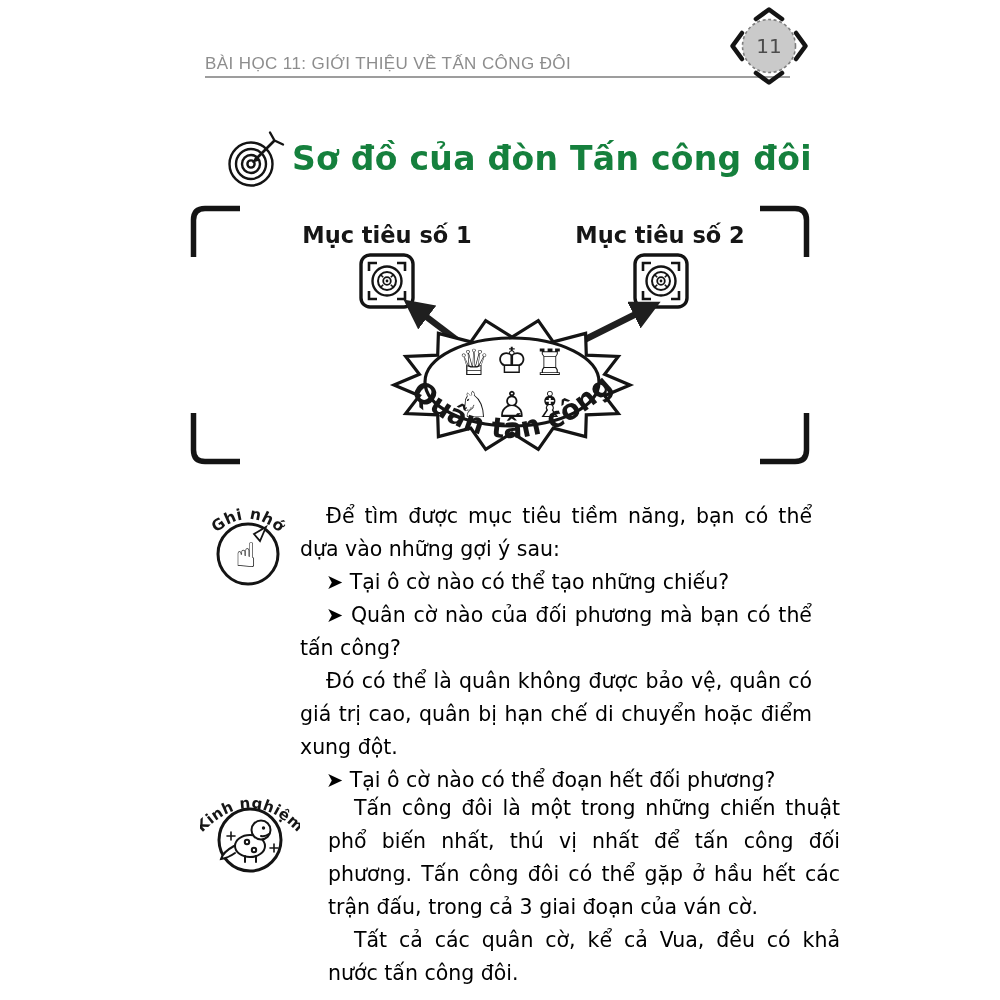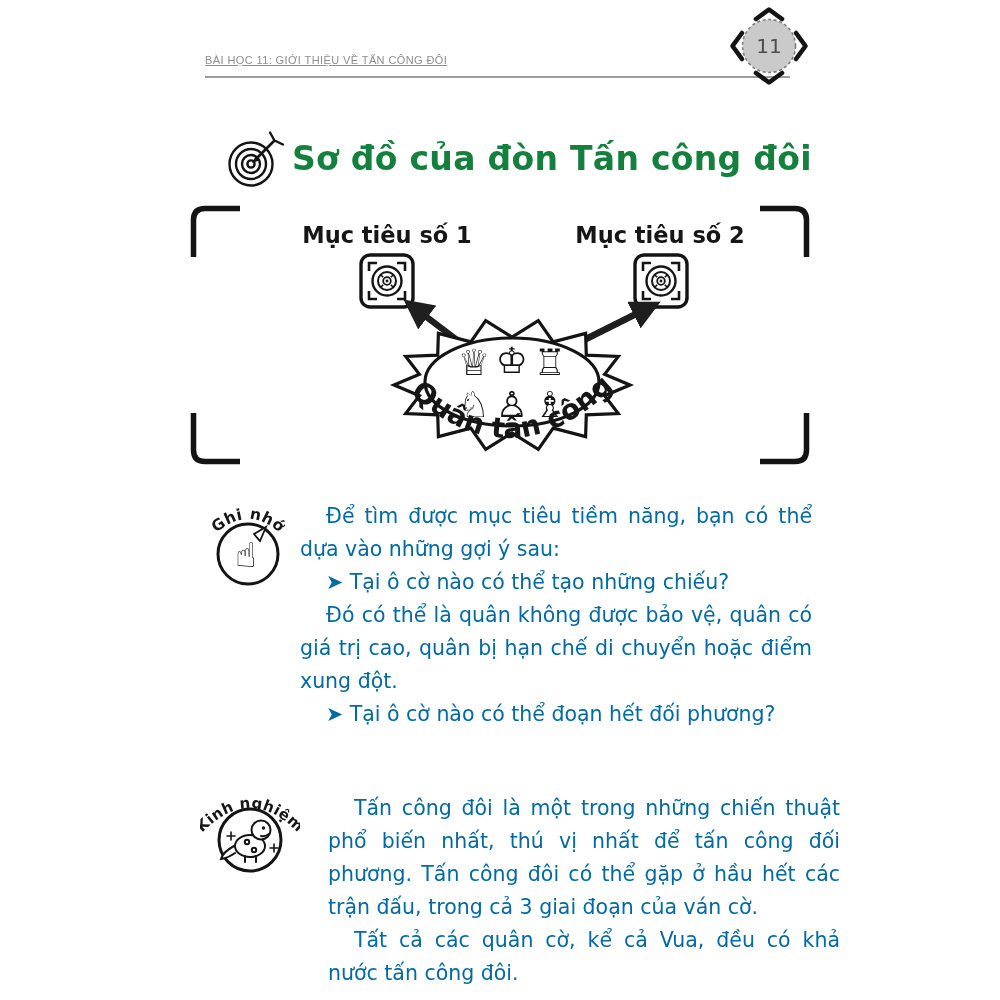--- a/index.html
+++ b/index.html
@@ -4,39 +4,39 @@
 <style>
   html,body{margin:0;padding:0;background:#ffffff;}
   .page{
     position:relative;width:1000px;height:1000px;background:#ffffff;
     font-family:"DejaVu Sans",sans-serif;color:#1c1c1c;overflow:hidden;
   }
   
   .lesson{
     position:absolute;left:205px;top:54px;
     font-family:"Liberation Sans",sans-serif;
-    font-size:11px;letter-spacing:.4px;color:#8d8d8d;white-space:nowrap;text-decoration:underline;
+    font-size:17px;letter-spacing:.4px;color:#8d8d8d;white-space:nowrap;
   }
   .rule{position:absolute;left:205px;top:76px;width:585px;height:2px;background:#9d9d9d;}
   .badge{position:absolute;left:729px;top:6px;}
   
   .title-icon{position:absolute;left:226px;top:130px;}
   .page-title{
     position:absolute;left:292px;top:139px;
     font-size:33px;font-weight:bold;letter-spacing:.3px;color:#15803d;white-space:nowrap;
   }
   
   .diagram{position:absolute;left:190px;top:205px;}
   
   .remember-badge{position:absolute;left:203px;top:494px;}
   .experience-badge{position:absolute;left:200px;top:782px;}
   
   .textcol{
     position:absolute;left:300px;width:512px;
-    font-size:20.5px;line-height:33px;text-align:justify;color:#0369a1;
+    font-size:20.5px;line-height:33px;text-align:justify;color:#000000;
   }
   .textcol p{margin:0;text-indent:26px;}
   #remember-text{top:500px;}
   #experience-text{top:792px;margin-left:28px;}
   svg text{font-family:"DejaVu Sans",sans-serif;}
 </style>
 </head>
 <body>
 
 <div class="page">
@@ -136,20 +136,21 @@
       <textPath href="#gpath" startOffset="50%" text-anchor="middle">Ghi nhớ</textPath>
     </text>
     <circle cx="45" cy="60" r="30" fill="#ffffff" stroke="#141414" stroke-width="3"></circle>
     <text x="43" y="73" font-size="35" text-anchor="middle" fill="#141414">☝</text>
     <path d="M 51,40 L 63,33 L 57,47 Z" fill="#ffffff" stroke="#141414" stroke-width="1.8"></path>
   </svg>
 
   <div id="remember-text" class="textcol">
     <p>Để tìm được mục tiêu tiềm năng, bạn có thể dựa vào những gợi ý sau:</p>
     <p>➤ Tại ô cờ nào có thể tạo những chiếu?</p>
+    <p>➤ Quân cờ nào của đối phương mà bạn có thể tấn công?</p>
     <p>Đó có thể là quân không được bảo vệ, quân có giá trị cao, quân bị hạn chế di chuyển hoặc điểm xung đột.</p>
     <p>➤ Tại ô cờ nào có thể đoạn hết đối phương?</p>
   </div>
 
   <svg class="experience-badge" width="100" height="94" viewBox="0 0 100 94">
     <defs>
         <path id="kpath" d="M 5,48 Q 50,4 95,48" fill="none"></path>
       </defs>
     <text font-size="15" font-weight="600" fill="#161616" letter-spacing=".4">
       <textPath href="#kpath" startOffset="50%" text-anchor="middle">Kinh nghiệm</textPath>

